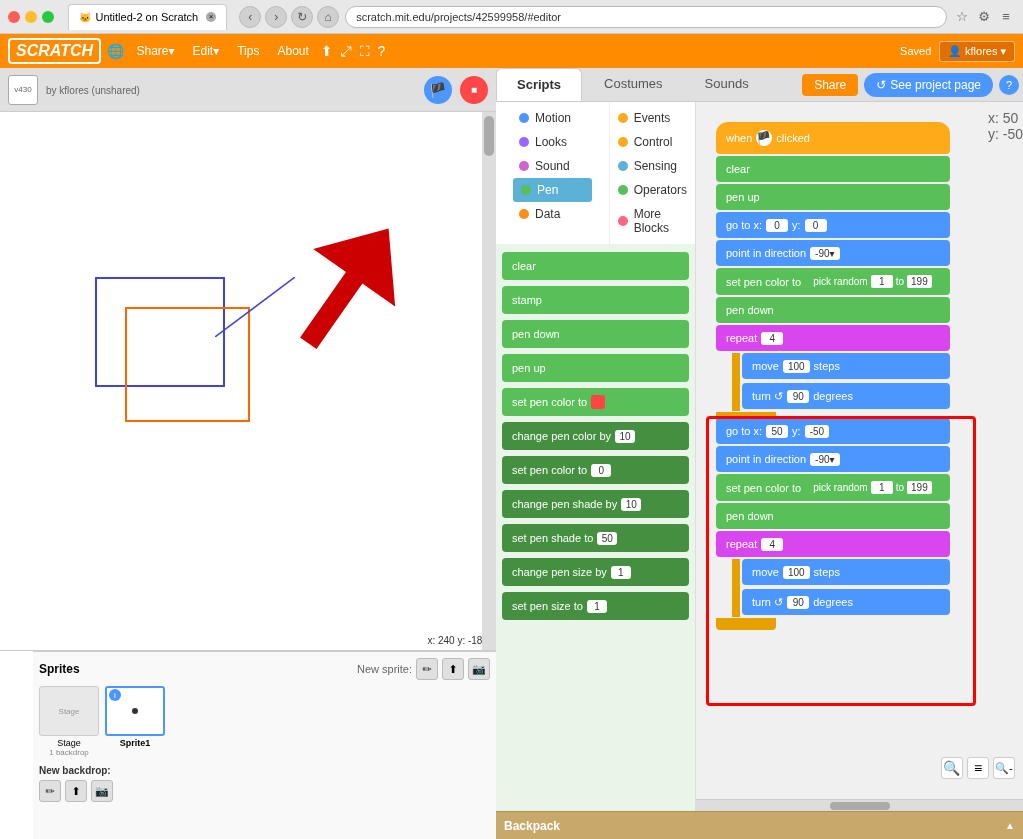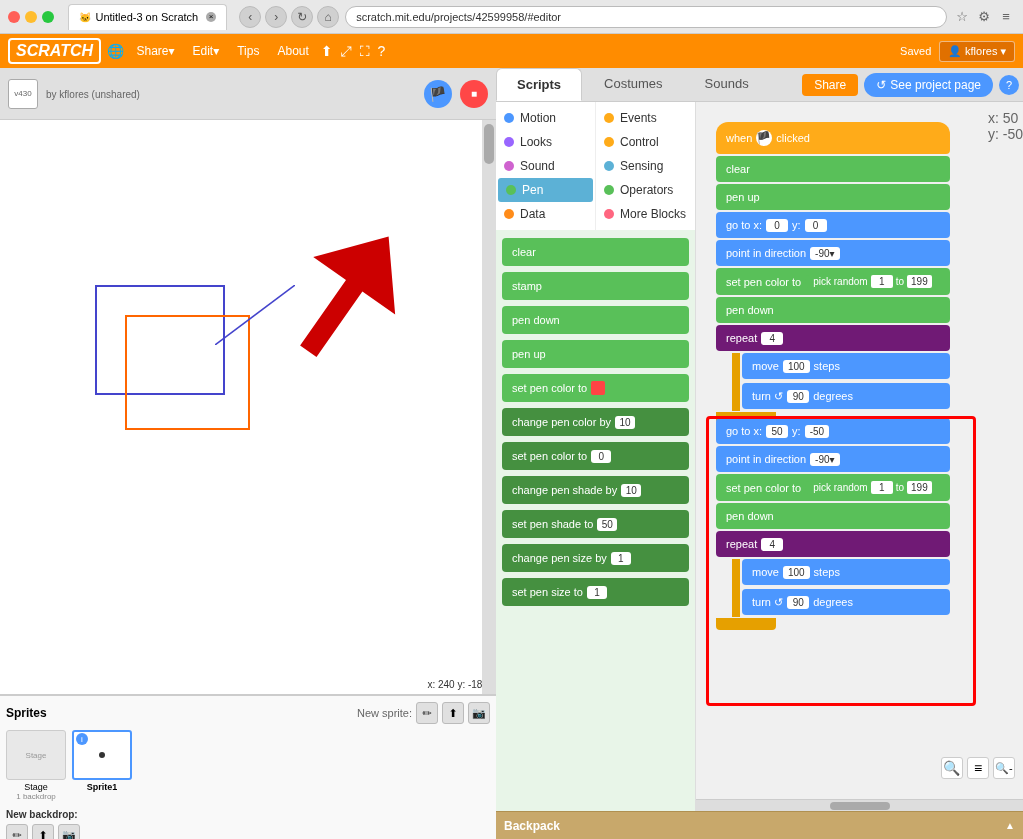--- a/index.html
+++ b/index.html
@@ -31,39 +31,39 @@
     .upload-icons { display: flex; gap: 8px; }
     .upload-icon { color: #fff; font-size: 14px; cursor: pointer; }
 
     
     .main { display: flex; height: calc(839px - 68px); }
 
     
     .left-panel { width: 496px; display: flex; flex-direction: column; background: #fff; }
 
     
-    .project-header { background: #e0e0e0; height: 52px; display: flex; align-items: center; padding: 0 8px; gap: 8px; border-bottom: 1px solid #ccc; }
+    .project-header { background: #e0e0e0; height: 44px; display: flex; align-items: center; padding: 0 8px; gap: 8px; border-bottom: 1px solid #ccc; }
     .sprite-thumb { width: 30px; height: 30px; background: #fff; border: 1px solid #aaa; border-radius: 3px; display: flex; align-items: center; justify-content: center; font-size: 9px; color: #333; }
     .sprite-thumb-label { font-size: 8px; color: #666; text-align: center; line-height: 1.2; }
     .project-title-area { flex: 1; }
     .project-title-input { width: 100%; border: 1px solid #ccc; border-radius: 3px; padding: 2px 6px; font-size: 14px; font-weight: bold; }
     .project-by { font-size: 10px; color: #666; margin-top: 2px; }
     .flag-btn { width: 28px; height: 28px; background: #4c97ff; border-radius: 50%; display: flex; align-items: center; justify-content: center; cursor: pointer; border: none; }
     .flag-icon { color: #3a7a00; font-size: 14px; }
     .stop-btn { width: 28px; height: 28px; background: #ff4747; border-radius: 50%; display: flex; align-items: center; justify-content: center; cursor: pointer; border: none; }
 
     
     .stage-area { flex: 1; background: #fff; position: relative; border-bottom: 1px solid #ccc; overflow: hidden; }
     .stage-canvas { width: 100%; height: 100%; position: relative; background: #fff; }
     .square-blue { position: absolute; top: 165px; left: 95px; width: 130px; height: 110px; border: 2px solid #4444cc; background: transparent; }
     .square-orange { position: absolute; top: 195px; left: 125px; width: 125px; height: 115px; border: 2px solid #ff6600; background: transparent; }
     .coords-display { position: absolute; bottom: 4px; right: 8px; font-size: 10px; color: #333; }
 
     
-    .sprites-panel { height: 144px; background: #f9f9f9; border-top: 1px solid #ccc; padding: 6px; overflow: hidden; }
+    .sprites-panel { height: 188px; background: #f9f9f9; border-top: 1px solid #ccc; padding: 6px; overflow: hidden; margin-left: 33px; }
     .sprites-header { display: flex; align-items: center; margin-bottom: 6px; }
     .sprites-title { font-weight: bold; font-size: 12px; flex: 1; }
     .new-sprite-label { font-size: 11px; color: #666; margin-right: 4px; }
     .sprite-actions { display: flex; gap: 4px; }
     .sprite-action-btn { width: 22px; height: 22px; background: #e0e0e0; border: 1px solid #bbb; border-radius: 3px; cursor: pointer; display: flex; align-items: center; justify-content: center; font-size: 11px; }
     .sprites-list { display: flex; gap: 6px; }
     .stage-item { display: flex; flex-direction: column; align-items: center; }
     .stage-thumb { width: 60px; height: 50px; background: #e8e8e8; border: 1px solid #ccc; border-radius: 3px; display: flex; align-items: center; justify-content: center; font-size: 9px; color: #666; }
     .stage-label { font-size: 9px; text-align: center; margin-top: 2px; }
     .stage-sub { font-size: 8px; color: #888; text-align: center; }
@@ -110,21 +110,21 @@
     .xy-display { position: absolute; top: 8px; right: 0; font-size: 14px; color: #666; }
     .scripts-canvas { position: absolute; top: 0; left: 0; right: 0; bottom: 0; }
 
     
     .code-block-group { position: absolute; }
     .cb { border-radius: 4px; padding: 5px 10px; font-size: 11px; color: #fff; margin-bottom: 2px; display: flex; align-items: center; gap: 4px; min-height: 26px; white-space: nowrap; }
     .cb-hat { border-radius: 12px 12px 4px 4px; padding: 8px 10px; }
     .cb-orange { background: #ffab19; }
     .cb-blue { background: #4c97ff; }
     .cb-green { background: #59c059; }
-    .cb-yellow { background: #701a75; }
+    .cb-yellow { background: #d946ef; }
     .cb-input { background: #fff; color: #333; border-radius: 3px; padding: 1px 5px; font-size: 10px; min-width: 22px; text-align: center; }
     .cb-input-green { background: #59c059; border-radius: 10px; padding: 2px 8px; font-size: 10px; color: #fff; display: inline-flex; align-items: center; gap: 3px; }
     .cb-end-cap { width: 50px; height: 12px; background: #e6a000; border-radius: 0 0 4px 4px; margin-top: 1px; }
     .flag-symbol { display: inline-block; color: #3a7a00; font-size: 12px; background: #fff; border-radius: 50%; width: 16px; height: 16px; text-align: center; line-height: 16px; }
 
     
     .red-highlight { position: absolute; border: 3px solid #ff0000; border-radius: 4px; pointer-events: none; }
 
     
     .backpack-bar { height: 28px; background: #c8a86b; border-top: 1px solid #b09050; display: flex; align-items: center; padding: 0 8px; cursor: pointer; }
@@ -143,21 +143,21 @@
 <body>
 
 <div class="browser-bar">
   <div class="browser-dots">
     <div class="dot dot-red"></div>
     <div class="dot dot-yellow"></div>
     <div class="dot dot-green"></div>
   </div>
   <div class="browser-tab">
     <span style="font-size:10px;">🐱</span>
-    <span>Untitled-3 on Scratch</span>
+    <span>Untitled-2 on Scratch</span>
     <div class="tab-close">×</div>
   </div>
   <div class="browser-nav">
     <div class="nav-btn">‹</div>
     <div class="nav-btn">›</div>
     <div class="nav-btn">↻</div>
     <div class="nav-btn">⌂</div>
   </div>
   <div class="address-bar">
     <span>scratch.mit.edu/projects/42599958/#editor</span>
@@ -293,21 +293,21 @@
         <span>See project page</span>
       </button>
       <div class="help-btn">?</div>
     </div>
 
     <div class="editor-body">
 
       <div style="display:flex;flex-direction:column;background:#fff;width:200px;border-right:1px solid #ddd;">
         <div style="display:flex;">
 
-          <div style="flex:1;padding:4px 0;border-right:1px solid #eee;">
+          <div style="flex:1;padding:4px 15px;border-right:1px solid #eee;">
             <div class="category-item">
               <div class="cat-dot cat-dot-motion"></div>
               <span>Motion</span>
             </div>
             <div class="category-item">
               <div class="cat-dot cat-dot-looks"></div>
               <span>Looks</span>
             </div>
             <div class="category-item">
               <div class="cat-dot cat-dot-sound"></div>

